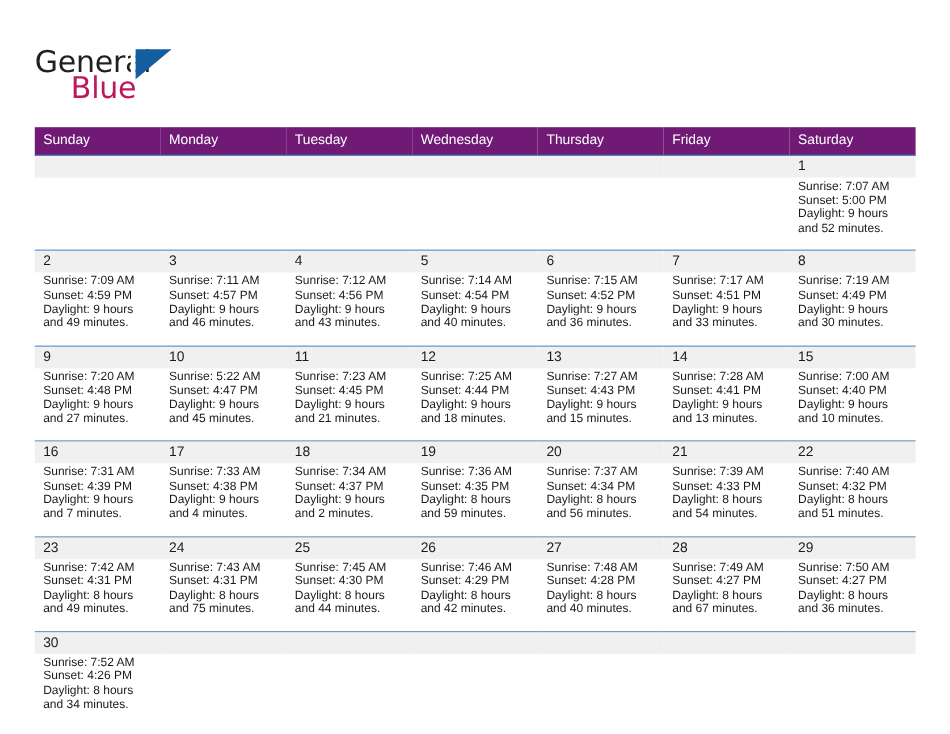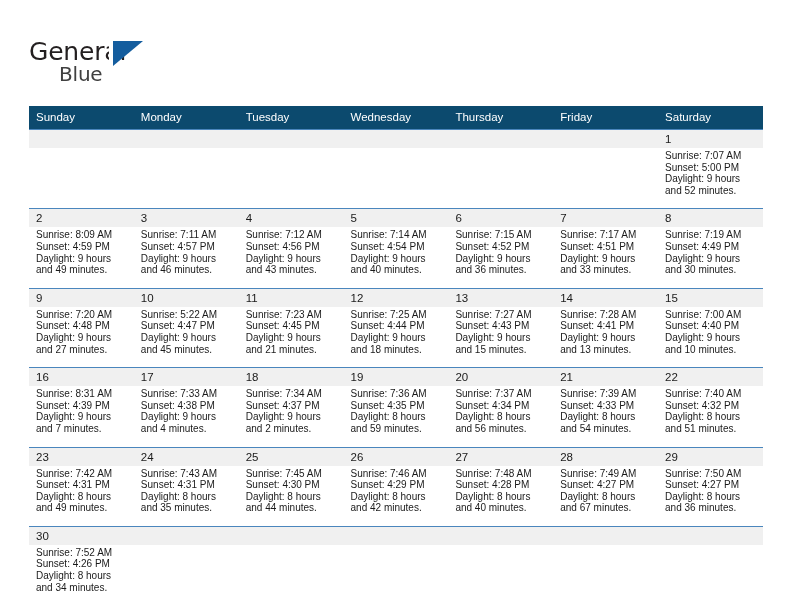--- a/index.html
+++ b/index.html
@@ -43,23 +43,23 @@
     font-size: 25px;
     letter-spacing: -0.2px;
     color: #231f20;
     font-family: "DejaVu Sans", sans-serif;
     line-height: 28px;
   }
   .logo-blue {
     position: absolute;
     left: 30px;
     top: 22px;
-    font-size: 20px;
+    font-size: 25px;
     letter-spacing: -0.2px;
-    color: #404040;
+    color: #be185d;
     font-family: "DejaVu Sans", sans-serif;
     line-height: 28px;
   }
   .logo-tri {
     position: absolute;
     left: 84px;
     top: 3px;
     width: 0;
     height: 0;
     border-left: 30px solid #145d9e;
@@ -99,21 +99,21 @@
   
   .calendar {
     position: absolute;
     left: 29px;
     top: 106px;
     width: 734px;
     border-collapse: collapse;
     table-layout: fixed;
   }
   .calendar th {
-    background: #0c4a6e;
+    background: #701a75;
     color: #ffffff;
     font-size: 11.5px;
     font-weight: normal;
     text-align: left;
     padding: 5px 0 5px 7px;
     height: 11px;
     vertical-align: middle;
     line-height: 13px;
   }
   .calendar td {
@@ -232,21 +232,21 @@
                 <div>and 52 minutes.</div>
               </div>
             </div>
           </td>
         </tr>
         <tr class="week">
           <td>
             <div class="cell-inner">
               <span class="daynum">2</span>
               <div class="info">
-                <div>Sunrise: 8:09 AM</div>
+                <div>Sunrise: 7:09 AM</div>
                 <div>Sunset: 4:59 PM</div>
                 <div>Daylight: 9 hours</div>
                 <div>and 49 minutes.</div>
               </div>
             </div>
           </td>
           <td>
             <div class="cell-inner">
               <span class="daynum">3</span>
               <div class="info">
@@ -390,21 +390,21 @@
                 <div>and 10 minutes.</div>
               </div>
             </div>
           </td>
         </tr>
         <tr class="week">
           <td>
             <div class="cell-inner">
               <span class="daynum">16</span>
               <div class="info">
-                <div>Sunrise: 8:31 AM</div>
+                <div>Sunrise: 7:31 AM</div>
                 <div>Sunset: 4:39 PM</div>
                 <div>Daylight: 9 hours</div>
                 <div>and 7 minutes.</div>
               </div>
             </div>
           </td>
           <td>
             <div class="cell-inner">
               <span class="daynum">17</span>
               <div class="info">
@@ -483,21 +483,21 @@
               </div>
             </div>
           </td>
           <td>
             <div class="cell-inner">
               <span class="daynum">24</span>
               <div class="info">
                 <div>Sunrise: 7:43 AM</div>
                 <div>Sunset: 4:31 PM</div>
                 <div>Daylight: 8 hours</div>
-                <div>and 35 minutes.</div>
+                <div>and 75 minutes.</div>
               </div>
             </div>
           </td>
           <td>
             <div class="cell-inner">
               <span class="daynum">25</span>
               <div class="info">
                 <div>Sunrise: 7:45 AM</div>
                 <div>Sunset: 4:30 PM</div>
                 <div>Daylight: 8 hours</div>

